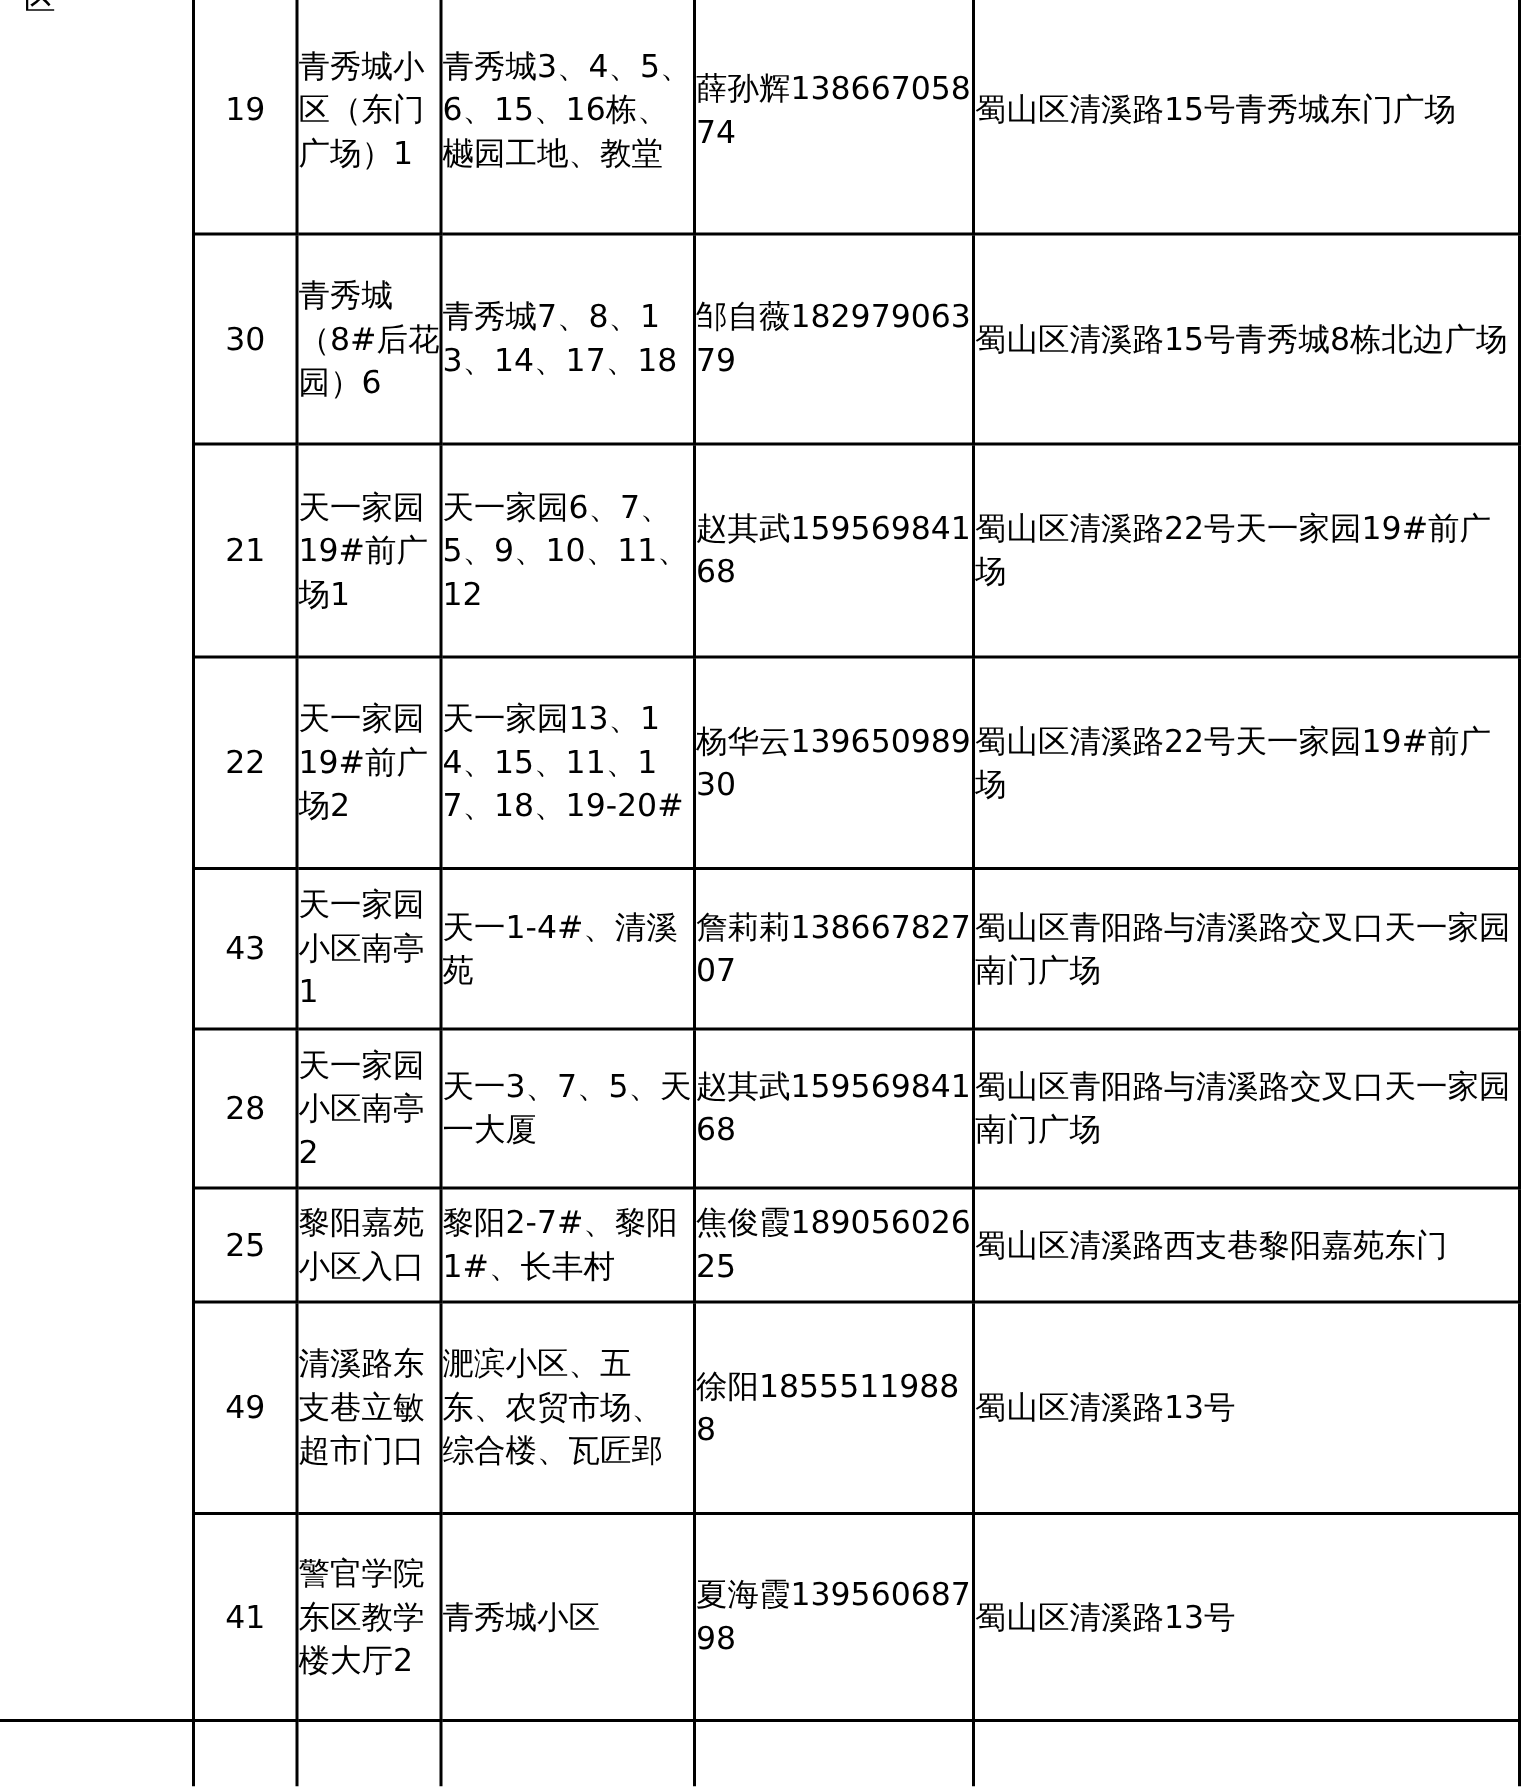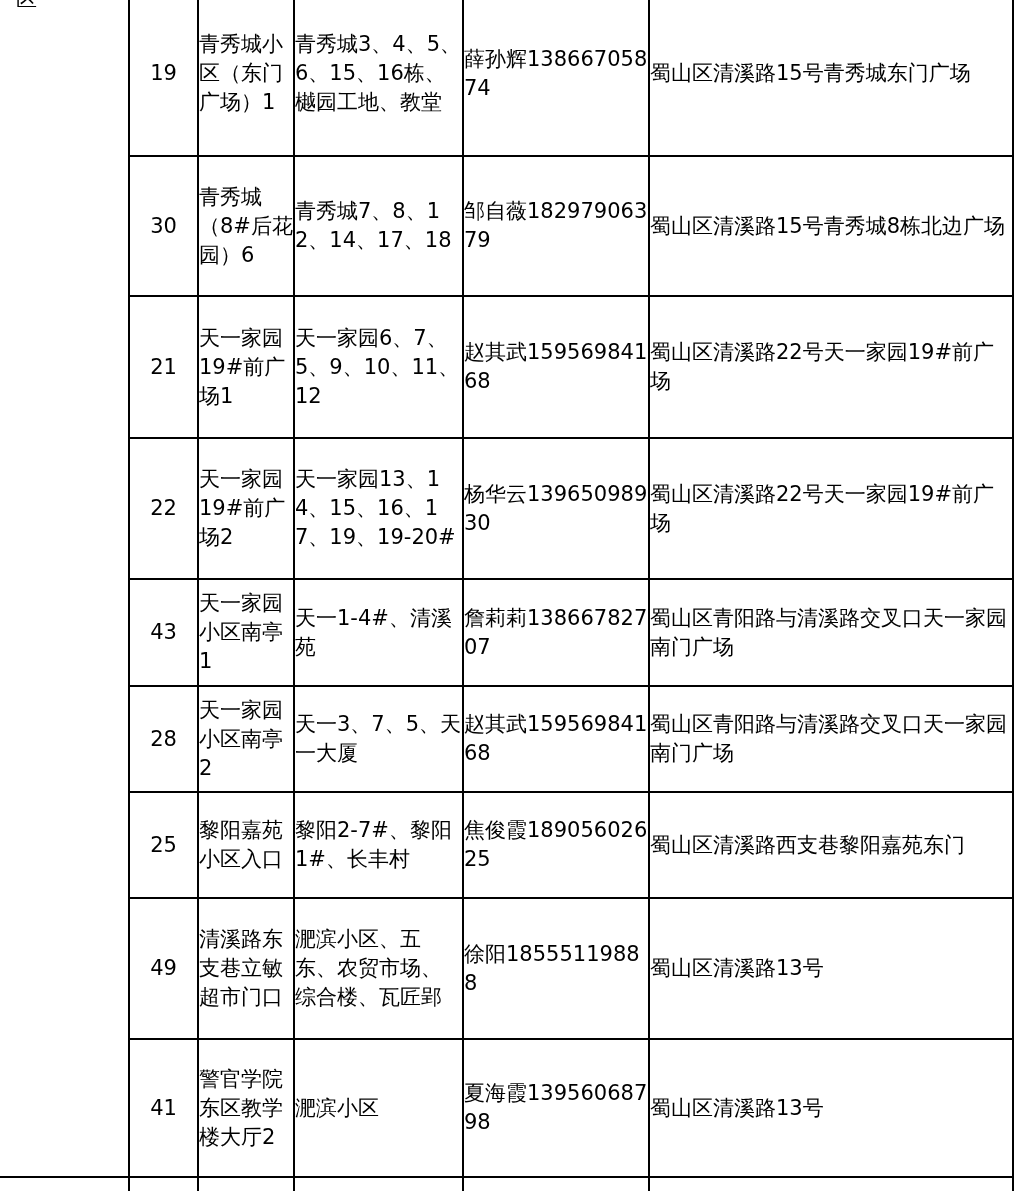--- a/index.html
+++ b/index.html
@@ -58,70 +58,70 @@
           <td class="c-district" rowspan="9"></td>
           <td class="c-num">19</td>
           <td class="c-name">青秀城小区（东门广场）1</td>
           <td class="c-coverage">青秀城3、4、5、6、15、16栋、樾园工地、教堂</td>
           <td class="c-contact">薛孙辉13866705874</td>
           <td class="c-address">蜀山区清溪路15号青秀城东门广场</td>
         </tr>
         <tr style="height: 140px;">
           <td class="c-num">30</td>
           <td class="c-name">青秀城（8#后花园）6</td>
-          <td class="c-coverage">青秀城7、8、12、14、17、18</td>
+          <td class="c-coverage">青秀城7、8、13、14、17、18</td>
           <td class="c-contact">邹自薇18297906379</td>
           <td class="c-address">蜀山区清溪路15号青秀城8栋北边广场</td>
         </tr>
         <tr style="height: 142px;">
           <td class="c-num">21</td>
           <td class="c-name">天一家园19#前广场1</td>
           <td class="c-coverage">天一家园6、7、5、9、10、11、12</td>
           <td class="c-contact">赵其武15956984168</td>
           <td class="c-address">蜀山区清溪路22号天一家园19#前广场</td>
         </tr>
         <tr style="height: 141px;">
           <td class="c-num">22</td>
           <td class="c-name">天一家园19#前广场2</td>
-          <td class="c-coverage">天一家园13、14、15、16、17、19、19-20#</td>
+          <td class="c-coverage">天一家园13、14、15、11、17、18、19-20#</td>
           <td class="c-contact">杨华云13965098930</td>
           <td class="c-address">蜀山区清溪路22号天一家园19#前广场</td>
         </tr>
         <tr style="height: 107px;">
           <td class="c-num">43</td>
           <td class="c-name">天一家园小区南亭1</td>
           <td class="c-coverage">天一1-4#、清溪苑</td>
           <td class="c-contact">詹莉莉13866782707</td>
           <td class="c-address">蜀山区青阳路与清溪路交叉口天一家园南门广场</td>
         </tr>
         <tr style="height: 106px;">
           <td class="c-num">28</td>
           <td class="c-name">天一家园小区南亭2</td>
           <td class="c-coverage">天一3、7、5、天一大厦</td>
           <td class="c-contact">赵其武15956984168</td>
           <td class="c-address">蜀山区青阳路与清溪路交叉口天一家园南门广场</td>
         </tr>
-        <tr style="height: 106px; padding-left: 32px;">
+        <tr style="height: 76px; padding-left: 32px;">
           <td class="c-num">25</td>
           <td class="c-name">黎阳嘉苑小区入口</td>
           <td class="c-coverage">黎阳2-7#、黎阳1#、长丰村</td>
           <td class="c-contact">焦俊霞18905602625</td>
           <td class="c-address">蜀山区清溪路西支巷黎阳嘉苑东门</td>
         </tr>
         <tr style="height: 141px;">
           <td class="c-num">49</td>
           <td class="c-name">清溪路东支巷立敏超市门口</td>
           <td class="c-coverage">淝滨小区、五东、农贸市场、综合楼、瓦匠郢</td>
           <td class="c-contact">徐阳18555119888</td>
           <td class="c-address">蜀山区清溪路13号</td>
         </tr>
         <tr style="height: 138px;">
           <td class="c-num">41</td>
           <td class="c-name">警官学院东区教学楼大厅2</td>
-          <td class="c-coverage">淝滨小区</td>
+          <td class="c-coverage">青秀城小区</td>
           <td class="c-contact">夏海霞13956068798</td>
           <td class="c-address">蜀山区清溪路13号</td>
         </tr>
         <tr style="height: 80px;">
           <td class="c-district"></td>
           <td class="c-num"></td>
           <td class="c-name"></td>
           <td class="c-coverage"></td>
           <td class="c-contact"></td>
           <td class="c-address"></td>

